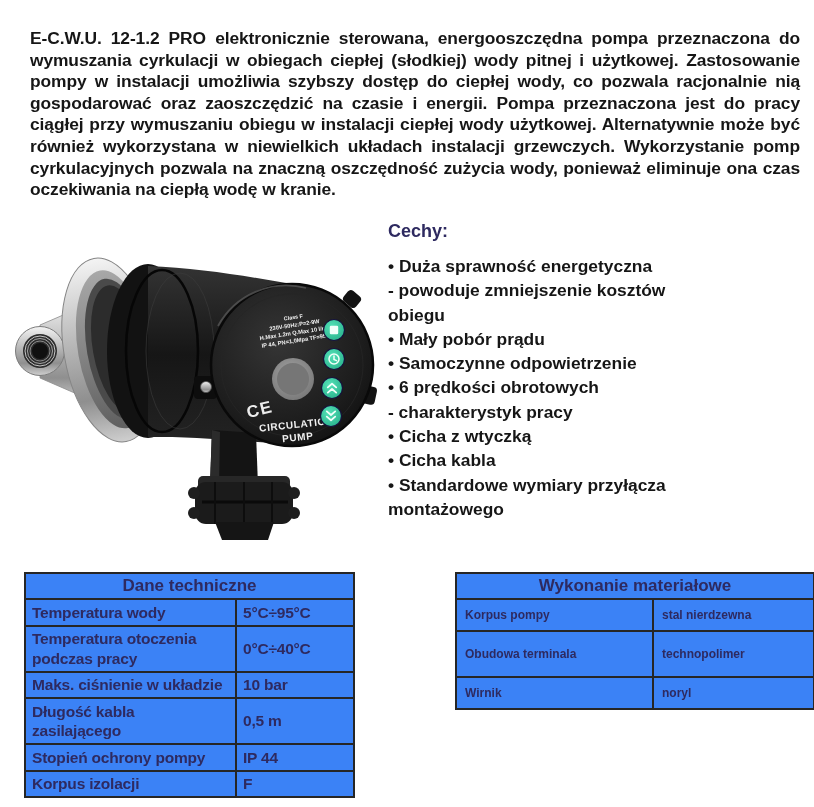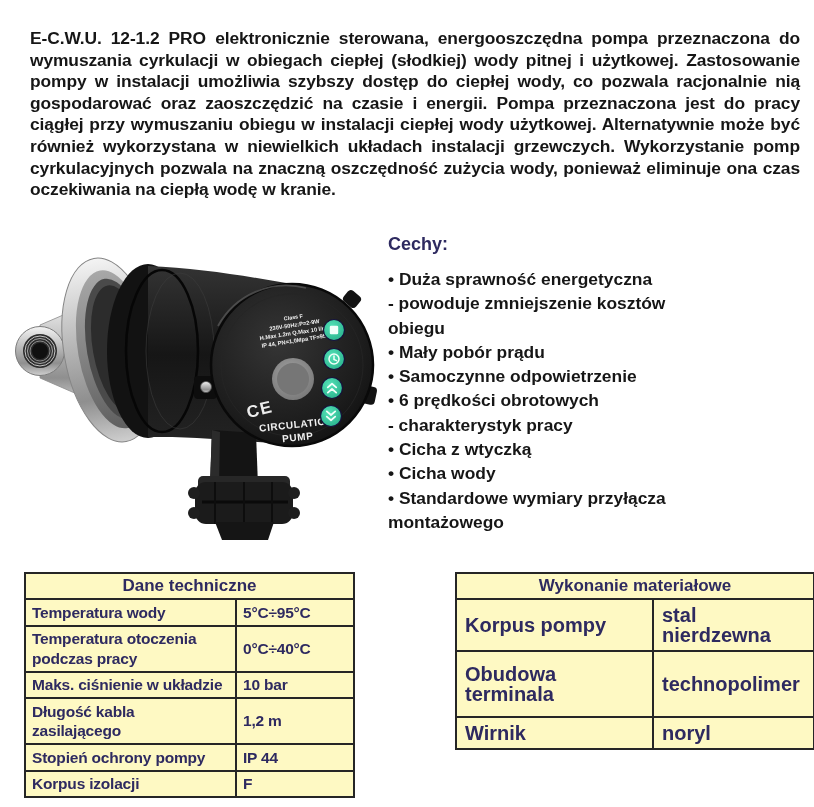--- a/index.html
+++ b/index.html
@@ -5,33 +5,33 @@
   html,body{margin:0;padding:0;}
   body{
     width:814px;height:807px;background:#ffffff;position:relative;overflow:hidden;
     font-family:"Liberation Sans","DejaVu Sans",sans-serif;font-weight:700;color:#161616;
   }
   .description{
     position:absolute;left:22px;top:20px;width:770px;
     font-size:17.4px;line-height:21.6px;text-align:justify;letter-spacing:-0.1px;
     margin:8px;
   }
-  .features{position:absolute;left:388px;top:234px;width:314px;}
+  .features{position:absolute;left:388px;top:221px;width:314px;}
   .features-heading{color:#2e2a60;font-size:18px;line-height:20px;margin:0 0 13px 0;}
   .feature-item{font-size:17.4px;line-height:24.3px;white-space:pre-line;}
   .pump{position:absolute;left:10px;top:230px;width:380px;height:332px;}
   .pump svg{width:100%;height:100%;display:block;}
 
-  table.spec-table{position:absolute;border-collapse:collapse;table-layout:fixed;color:#2e2a60;background:#fef9c3;}
+  table.spec-table{position:absolute;border-collapse:collapse;table-layout:fixed;color:#2e2a60;background:#3b82f6;}
   .spec-table th,.spec-table td{border:2px solid #262626;vertical-align:middle;}
   .spec-table th{font-size:17px;padding:2px 4px;text-align:center;}
   .tech{left:24px;top:572px;width:329px;}
   .tech td{font-size:15.5px;line-height:19.5px;padding:2.5px 3px 2.5px 6px;letter-spacing:-0.2px;white-space:pre-line;margin-top:20px;}
   .mat{left:423px;top:572px;width:358px;margin-left:32px;}
-  .mat td{font-size:20px;line-height:20px;padding:5px 8px;white-space:pre-line;}
+  .mat td{font-size:12px;line-height:20px;padding:5px 8px;white-space:pre-line;}
   .mat tbody tr:nth-child(2) td{padding-top:12px;padding-bottom:12px;}
 </style>
 </head>
 <body>
 
 <p class="description">E-C.W.U. 12-1.2 PRO elektronicznie sterowana, energooszczędna pompa przeznaczona do wymuszania cyrkulacji w obiegach ciepłej (słodkiej) wody pitnej i użytkowej. Zastosowanie pompy w instalacji umożliwia szybszy dostęp do ciepłej wody, co pozwala racjonalnie nią gospodarować oraz zaoszczędzić na czasie i energii. Pompa przeznaczona jest do pracy ciągłej przy wymuszaniu obiegu w instalacji ciepłej wody użytkowej. Alternatywnie może być również wykorzystana w niewielkich układach instalacji grzewczych. Wykorzystanie pomp cyrkulacyjnych pozwala na znaczną oszczędność zużycia wody, ponieważ eliminuje ona czas oczekiwania na ciepłą wodę w kranie.</p>
 
 <div class="pump">
   <svg viewBox="0 0 380 332" xmlns="http://www.w3.org/2000/svg">
     <defs>
@@ -167,21 +167,21 @@
   <div class="features-heading">Cechy:</div>
   <div>
       <div class="feature-item">• Duża sprawność energetyczna
 - powoduje zmniejszenie kosztów
 obiegu</div>
       <div class="feature-item">• Mały pobór prądu</div>
       <div class="feature-item">• Samoczynne odpowietrzenie</div>
       <div class="feature-item">• 6 prędkości obrotowych
 - charakterystyk pracy</div>
       <div class="feature-item">• Cicha z wtyczką</div>
-      <div class="feature-item">• Cicha wody</div>
+      <div class="feature-item">• Cicha kabla</div>
       <div class="feature-item">• Standardowe wymiary przyłącza
 montażowego</div>
     </div>
 </div>
 
 <table class="spec-table tech">
   <colgroup>
       <col style="width:211px">
       <col style="width:118px">
     </colgroup>
@@ -200,21 +200,21 @@
 podczas pracy</td>
         <td>0°C÷40°C</td>
       </tr>
       <tr>
         <td>Maks. ciśnienie w układzie</td>
         <td>10 bar</td>
       </tr>
       <tr>
         <td>Długość kabla
 zasilającego</td>
-        <td>1,2 m</td>
+        <td>0,5 m</td>
       </tr>
       <tr>
         <td>Stopień ochrony pompy</td>
         <td>IP 44</td>
       </tr>
       <tr>
         <td>Korpus izolacji</td>
         <td>F</td>
       </tr>
     </tbody>

